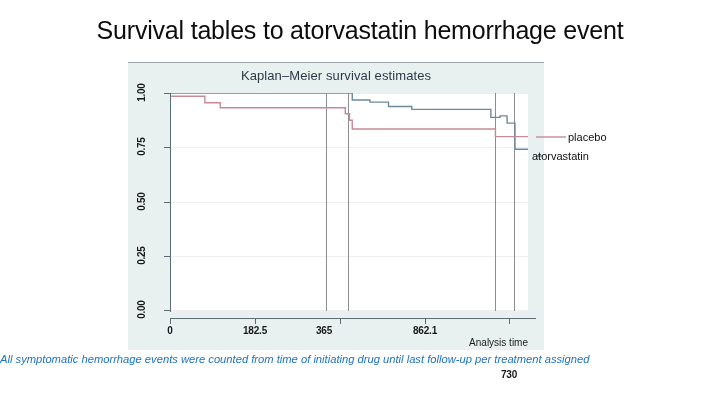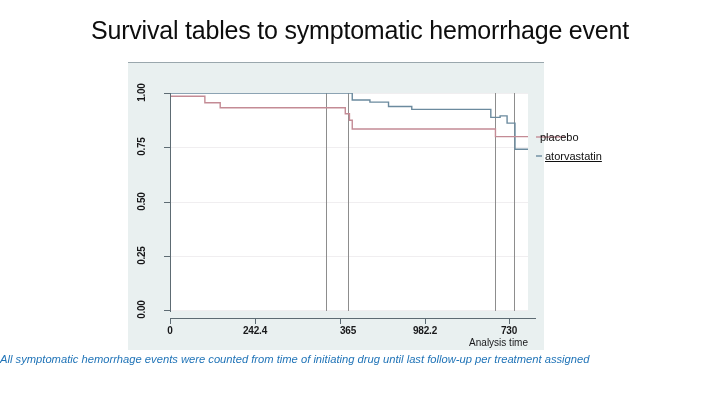--- a/index.html
+++ b/index.html
@@ -150,45 +150,46 @@
   }
 
   
   .legend-label {
     position: absolute;
     font-size: 11px;
     color: #101010;
     font-family: "Liberation Sans", sans-serif;
     white-space: nowrap;
   }
-  #legend-placebo { left: 540px; top: 131px; }
-  #legend-atorvastatin { left: 545px; top: 150px; text-decoration: underline; }
+  #legend-placebo { left: 568px; top: 131px; }
+  #legend-atorvastatin { left: 532px; top: 150px; }
 
   
   #footer-notes {
     position: absolute;
     left: 0;
     top: 352px;
     width: 640px;
     text-align: left;
     font-family: "Liberation Sans", sans-serif;
     font-style: italic;
     font-size: 11.2px;
     line-height: 15.5px;
     color: #1f73b7;
   }
   #footer-notes div { white-space: nowrap; }
 </style>
 </head>
 <body>
 
-<div id="slide-title">Survival tables to symptomatic hemorrhage event</div>
+<div id="slide-title">Survival tables to atorvastatin hemorrhage event</div>
 
 <div id="chart-panel">
 
+  <div id="chart-title">Kaplan–Meier survival estimates</div>
 
   <div id="plot-area">
 
     <div class="gridline" style="top:0px;"></div>
     <div class="gridline" style="top:54px;"></div>
     <div class="gridline" style="top:109px;"></div>
     <div class="gridline" style="top:163px;"></div>
     <div class="gridline" style="top:217px;"></div>
 
     <div class="vline" style="left:156px;"></div>
@@ -216,24 +217,24 @@
   <div class="ytick-label" style="top:241px;">0.00</div>
 
   <div id="x-axis-line"></div>
   <div class="xtick-mark" style="left:42px;"></div>
   <div class="xtick-mark" style="left:127px;"></div>
   <div class="xtick-mark" style="left:212px;"></div>
   <div class="xtick-mark" style="left:297px;"></div>
   <div class="xtick-mark" style="left:381px;"></div>
 
   <div class="xtick-label" style="left:42px;">0</div>
-  <div class="xtick-label" style="left:127px;">242.4</div>
-  <div class="xtick-label" style="left:220px;">365</div>
-  <div class="xtick-label" style="left:297px;">982.2</div>
-  <div class="xtick-label" style="left:381px;">730</div>
+  <div class="xtick-label" style="left:127px;">182.5</div>
+  <div class="xtick-label" style="left:196px;">365</div>
+  <div class="xtick-label" style="left:297px;">862.1</div>
+  <div class="xtick-label" style="left:381px;margin-top:44px;">730</div>
 
   <div id="x-axis-title">Analysis time</div>
 </div>
 
 <svg id="legend-connectors" width="720" height="405" style="position:absolute;left:0;top:0;pointer-events:none;">
   <line id="legend-line-placebo" x1="536" y1="137" x2="566" y2="137" stroke-width="1.4" stroke="#c48b95"></line>
   <line id="legend-line-atorvastatin" x1="536" y1="156" x2="542" y2="156" stroke-width="1.4" stroke="#6b8a9e"></line>
 </svg>
 
 <div id="legend-placebo" class="legend-label">placebo</div>

